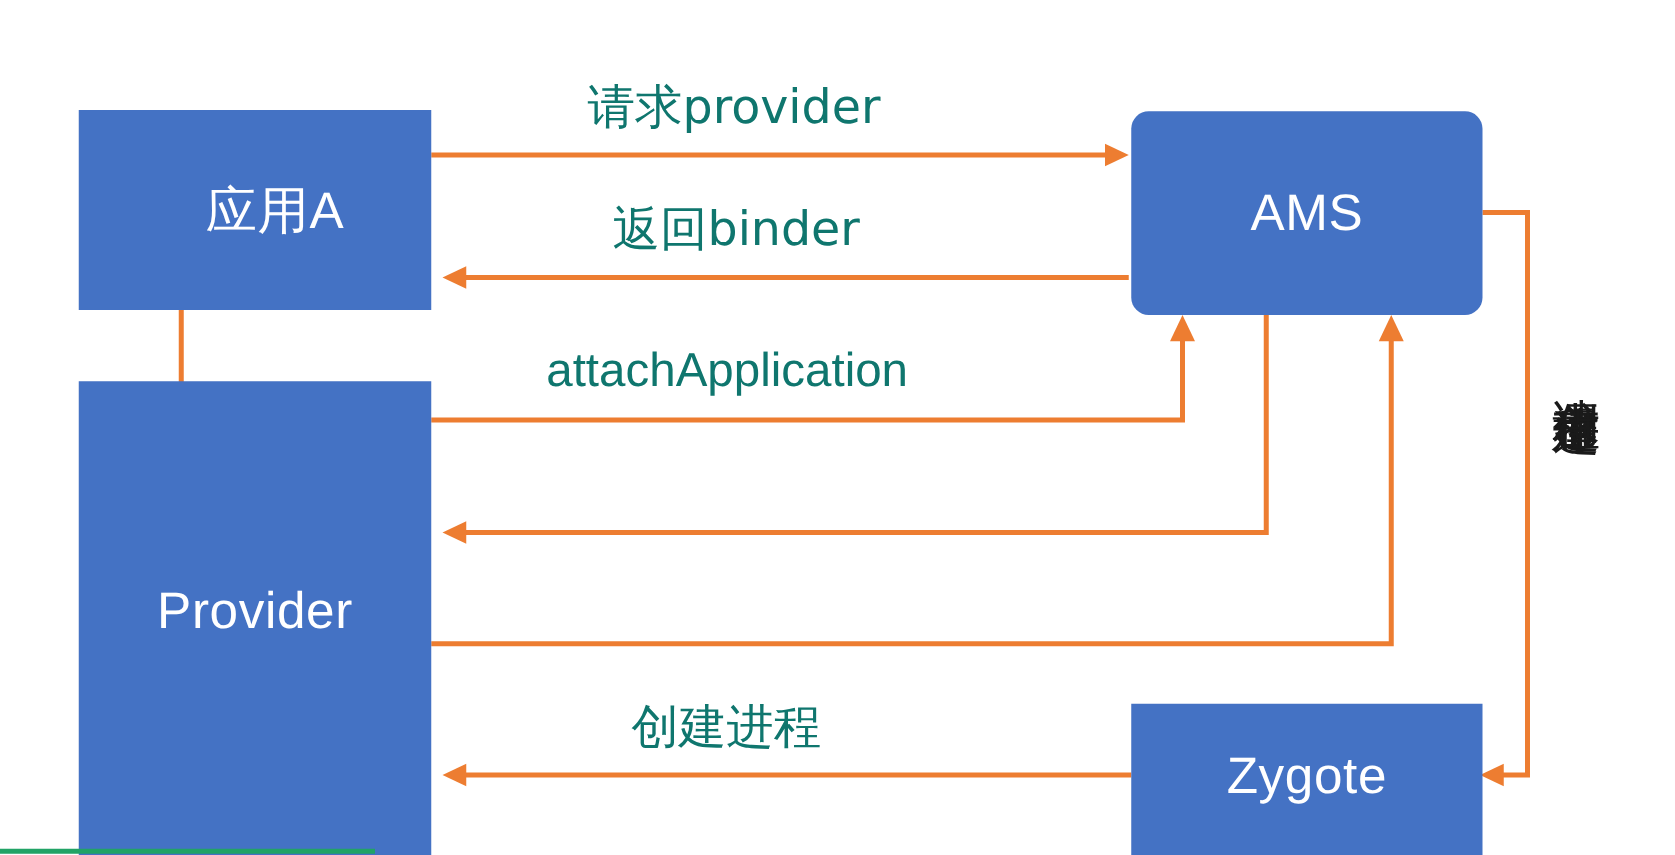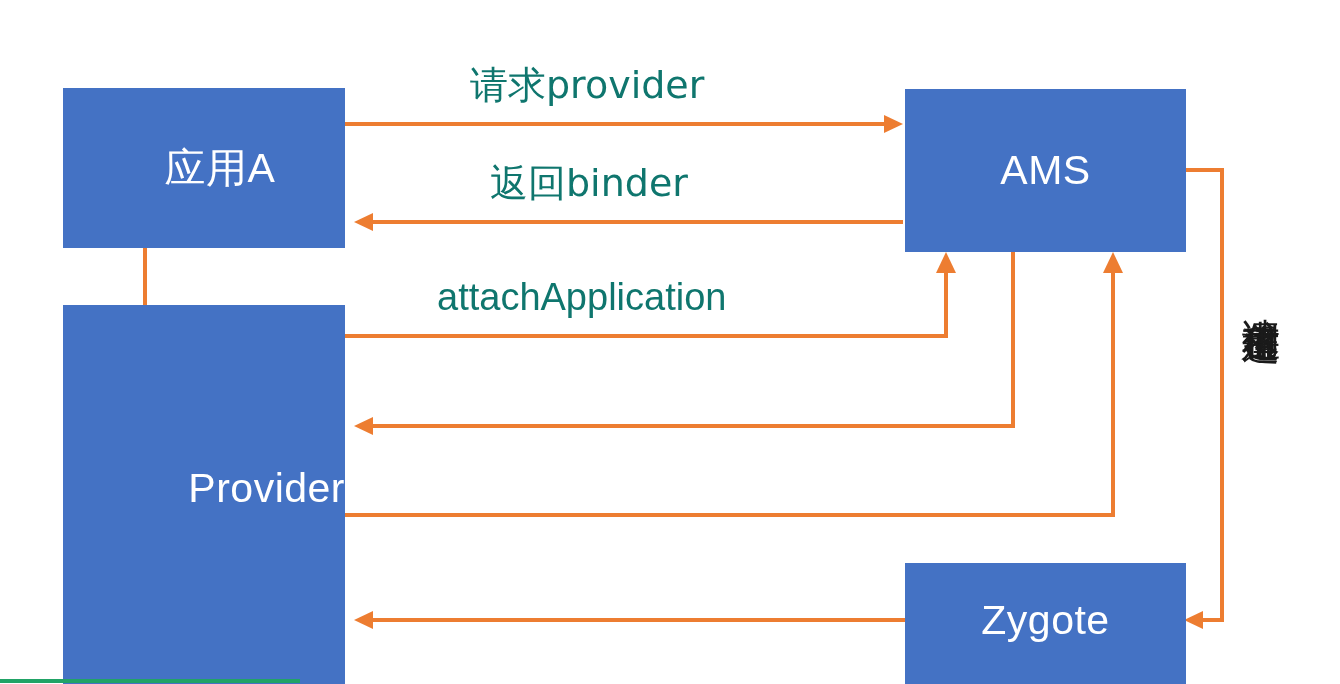--- a/index.html
+++ b/index.html
@@ -26,22 +26,22 @@
     color: #ffffff;
     font-weight: 400;
     letter-spacing: 0.5px;
   }
   .node-label {
     color: #ffffff;
     line-height: 1;
     white-space: nowrap;
   }
   #node-app        { left: 63px;  top: 88px;  width: 282px; height: 160px; }
-  #node-provider   { left: 63px;  top: 305px; width: 282px; height: 379px; justify-content: flex-end; }
-  #node-ams        { left: 905px; top: 89px;  width: 281px; height: 163px; }
+  #node-provider   { left: 63px;  top: 305px; width: 282px; height: 379px; }
+  #node-ams        { left: 905px; top: 89px;  width: 281px; height: 163px; border-radius: 14px; }
   #node-zygote     { left: 905px; top: 563px; width: 281px; height: 121px; }
 
   #node-app .node-label      { font-size: 41px; margin-left: 32px; }
   #node-provider .node-label { font-size: 41px; margin-top: -12px; }
   #node-ams .node-label      { font-size: 41px; }
   #node-zygote .node-label   { font-size: 41px; margin-top: -6px; text-align: center; }
 
   .edge-label {
     position: absolute;
     color: #0f766e;
@@ -147,17 +147,18 @@
 
   <div class="edge-label cjk" style="left:470px; top:66px;">请求provider</div>
 
   <div class="edge-label cjk" style="left:490px; top:164px;">返回binder</div>
 
 
   <div class="edge-label" style="left:437px; top:278px;">attachApplication</div>
 
 
 
+  <div class="edge-label cjk" style="left:505px; top:562px;">创建进程</div>
 
   <div class="vlabel" style="left:1240px; top:288px;">请求创建进程</div>
 
   <div id="bottom-rule"></div>
 </div>
 
 </body></html>

